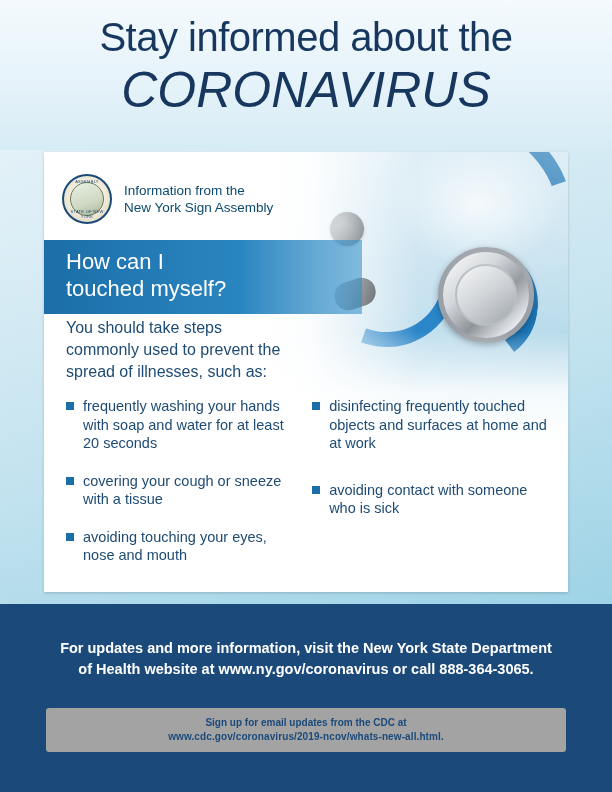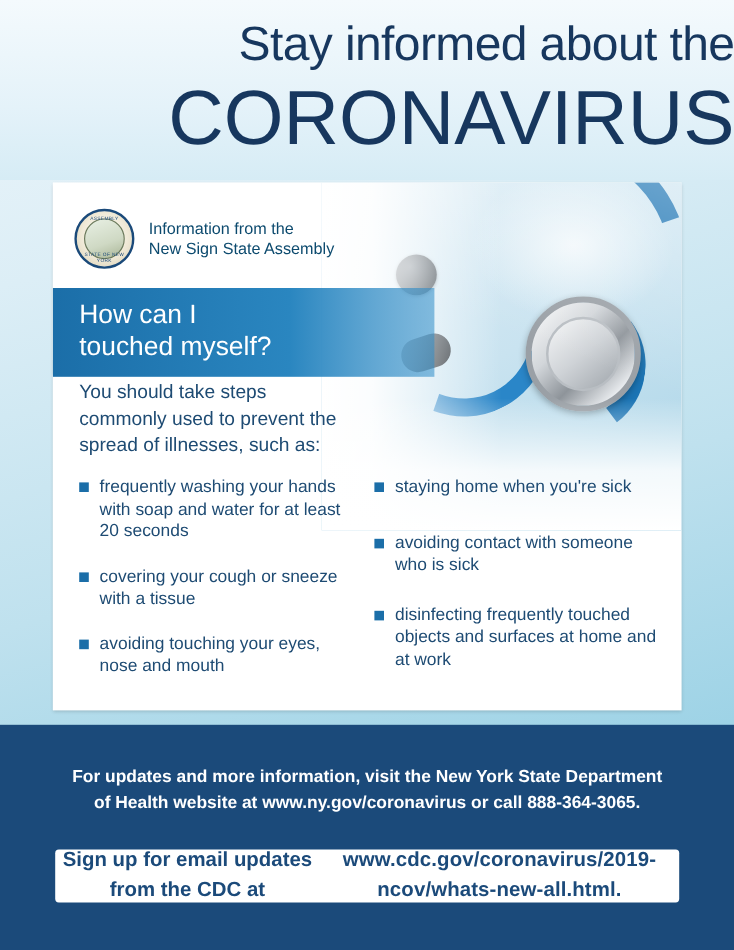--- a/index.html
+++ b/index.html
@@ -21,37 +21,38 @@
     content: "";
     position: absolute;
     left: 0; top: 0; right: 0; height: 150px;
     background: linear-gradient(180deg, #f4fafd 0%, #e4f2f9 60%, #d6ecf5 100%);
     pointer-events: none;
   }
 
   .headline-wrap {
     position: absolute;
     left: 0; right: 0; top: 14px;
-    text-align: right;
+    text-align: center;
     z-index: 3;
   }
   .headline1 {
     font-size: 40px;
     color: #17375e;
     font-weight: normal;
     letter-spacing: -0.5px;
     line-height: 1.15;
   }
   .headline2 {
-    font-size: 64px;
+    font-size: 50px;
     color: #17375e;
     font-weight: normal;
     letter-spacing: 0px;
     line-height: 1.15;
     margin-top: 2px;
+    font-style: italic;
   }
 
   
   .card {
     position: absolute;
     left: 44px;
     top: 152px;
     width: 524px;
     height: 440px;
     background: #ffffff;
@@ -273,28 +274,28 @@
     text-align: center;
     font-size: 14.5px;
     line-height: 1.45;
     font-weight: bold;
   }
   .signup {
     position: absolute;
     left: 46px; right: 46px;
     top: 104px;
     height: 44px;
-    background: #ffffff;
+    background: #a3a3a3;
     border-radius: 3px;
     display: flex;
-    flex-direction: row;
+    flex-direction: column;
     align-items: center;
     justify-content: center;
     color: #1b4a7a;
-    font-size: 17px;
+    font-size: 10px;
     line-height: 1.45;
     font-weight: bold;
     text-align: center;
   }
   .signup .l2 { letter-spacing: 0.1px; }
 </style>
 </head>
 <body>
 
 <div id="poster">
@@ -321,21 +322,21 @@
     </div>
 
     <div class="info-row">
       <div class="seal">
         <div class="seal-top-text">ASSEMBLY</div>
         <div class="seal-inner"></div>
         <div class="seal-bot-text">STATE OF NEW YORK</div>
       </div>
       <div class="info-text">
         <div>Information from the</div>
-        <div>New Sign State Assembly</div>
+        <div>New York Sign Assembly</div>
       </div>
     </div>
 
     <div class="banner">
       <div>How can I</div>
       <div>touched myself?</div>
     </div>
     <div class="banner-tail"></div>
 
     <div class="lead">You should take steps commonly used to prevent the spread of illnesses, such as:</div>
@@ -351,29 +352,25 @@
           <span>covering your cough or sneeze with a tissue</span>
         </div>
         <div class="bitem">
           <span class="bullet-sq"></span>
           <span>avoiding touching your eyes, nose and mouth</span>
         </div>
       </div>
       <div class="bcol right">
         <div class="bitem">
           <span class="bullet-sq"></span>
-          <span>staying home when you're sick</span>
+          <span>disinfecting frequently touched objects and surfaces at home and at work</span>
         </div>
         <div class="bitem">
           <span class="bullet-sq"></span>
           <span>avoiding contact with someone who is sick</span>
-        </div>
-        <div class="bitem">
-          <span class="bullet-sq"></span>
-          <span>disinfecting frequently touched objects and surfaces at home and at work</span>
         </div>
       </div>
     </div>
 
   </div>
 
   <div class="footer">
     <div class="footer-text">
       <div>For updates and more information, visit the New York State Department</div>
       <div>of Health website at www.ny.gov/coronavirus or call 888-364-3065.</div>

